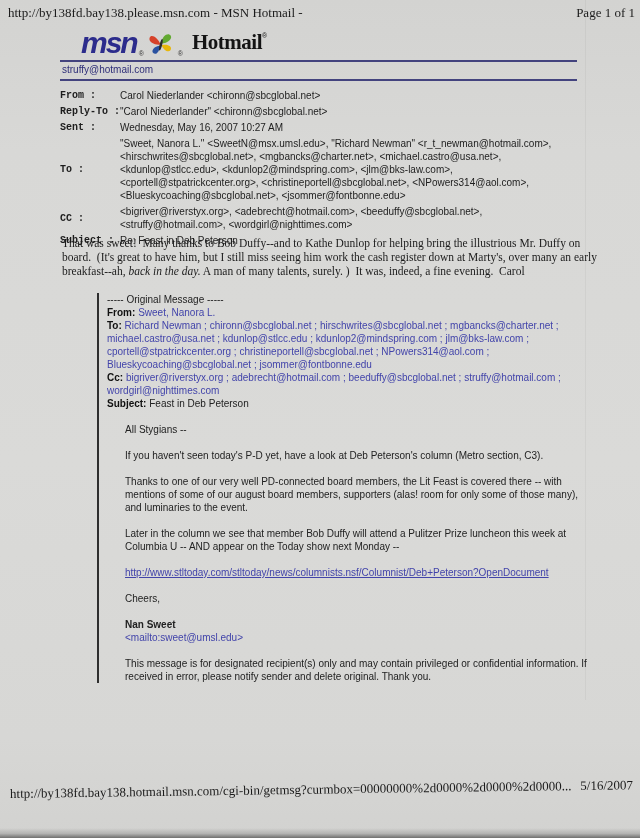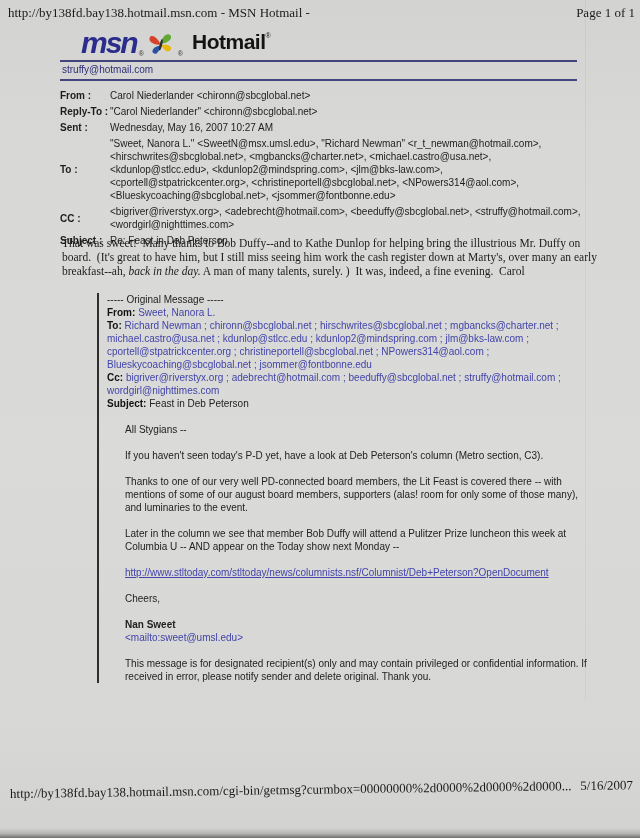--- a/index.html
+++ b/index.html
@@ -22,38 +22,38 @@
     font-family:"Liberation Serif",serif;font-size:13px;color:#1b1b1b;
   }
   .logo{position:absolute;top:31px;left:81px;display:flex;align-items:flex-start;}
   .msn{
     font-family:"Liberation Sans",sans-serif;font-weight:bold;font-style:italic;
     font-size:30px;line-height:24px;letter-spacing:-2px;color:#2c2c8c;
   }
   .reg-dot{font-size:7px;color:#333;align-self:flex-end;margin:0 0 0 2px;line-height:8px;}
   .butterfly{width:30px;height:26px;margin:0 1px 1px 1px;}
   .hotmail{
-    font-family:Liberation Sans, sans-serif;font-weight:bold;font-size:21px;
+    font-family:Liberation Serif, serif;font-weight:bold;font-size:21px;
     line-height:22px;color:#141414;margin-left:9px;letter-spacing:-0.5px;
   }
   .reg-sup{font-size:7px;color:#141414;align-self:flex-start;line-height:10px;margin-bottom:12px;}
   .rule{position:absolute;left:60px;width:517px;height:2px;background:#43437e;}
   .rule1{top:60px;}
   .rule2{top:79px;}
   .acct{
     position:absolute;top:64px;left:62px;width:513px;
     display:flex;justify-content:space-between;
     font-size:10px;color:#2e2e78;
   }
   .hdr-table{
     position:absolute;top:86px;left:60px;width:521px;
     display:table;border-spacing:0 3px;font-size:10px;line-height:13px;color:#1d1d1d;
   }
   .hdr-row{display:table-row;}
-  .hdr-lbl{display:table-cell;width:50px;font-weight:bold;vertical-align:middle;white-space:nowrap;}
+  .hdr-lbl{display:table-cell;width:50px;font-weight:bold;vertical-align:middle;white-space:nowrap;font-family:Liberation Mono, monospace;}
   .hdr-val{display:table-cell;vertical-align:middle;}
   .body-text{
     position:absolute;top:236px;left:62px;width:547px;
     font-family:"Liberation Serif",serif;font-size:11.5px;line-height:14px;color:#1c1c1c;
     white-space:pre-wrap;
   }
   .quote{
     position:absolute;top:293px;left:97px;width:487px;
     border-left:2px solid #2e2e2e;padding-left:8px;
     font-size:10px;line-height:13px;color:#222;
@@ -71,21 +71,21 @@
     font-family:"Liberation Serif",serif;font-size:13px;color:#1b1b1b;
     transform:rotate(-0.8deg);transform-origin:left center;
   }
 </style>
 </head>
 <body>
 
 <div class="sheet">
 
   <div class="topbar">
-    <span>http://by138fd.bay138.hotmail.msn.com - MSN Hotmail -</span>
+    <span>http://by138fd.bay138.please.msn.com - MSN Hotmail -</span>
     <span>Page 1 of 1</span>
   </div>
 
   <div class="logo">
     <span class="msn">msn</span>
     <span class="reg-dot">®</span>
     <svg class="butterfly" viewBox="0 0 100 92" aria-hidden="true">
       <path fill="#d6422a" d="M52 48 C40 20 18 10 13 25 C9 40 33 51 52 48 Z"></path>
       <path fill="#62a931" d="M54 44 C58 15 80 4 88 17 C95 29 75 45 54 44 Z"></path>
       <path fill="#e8b70a" d="M56 50 C78 45 95 55 87 68 C79 79 60 65 56 50 Z"></path>

